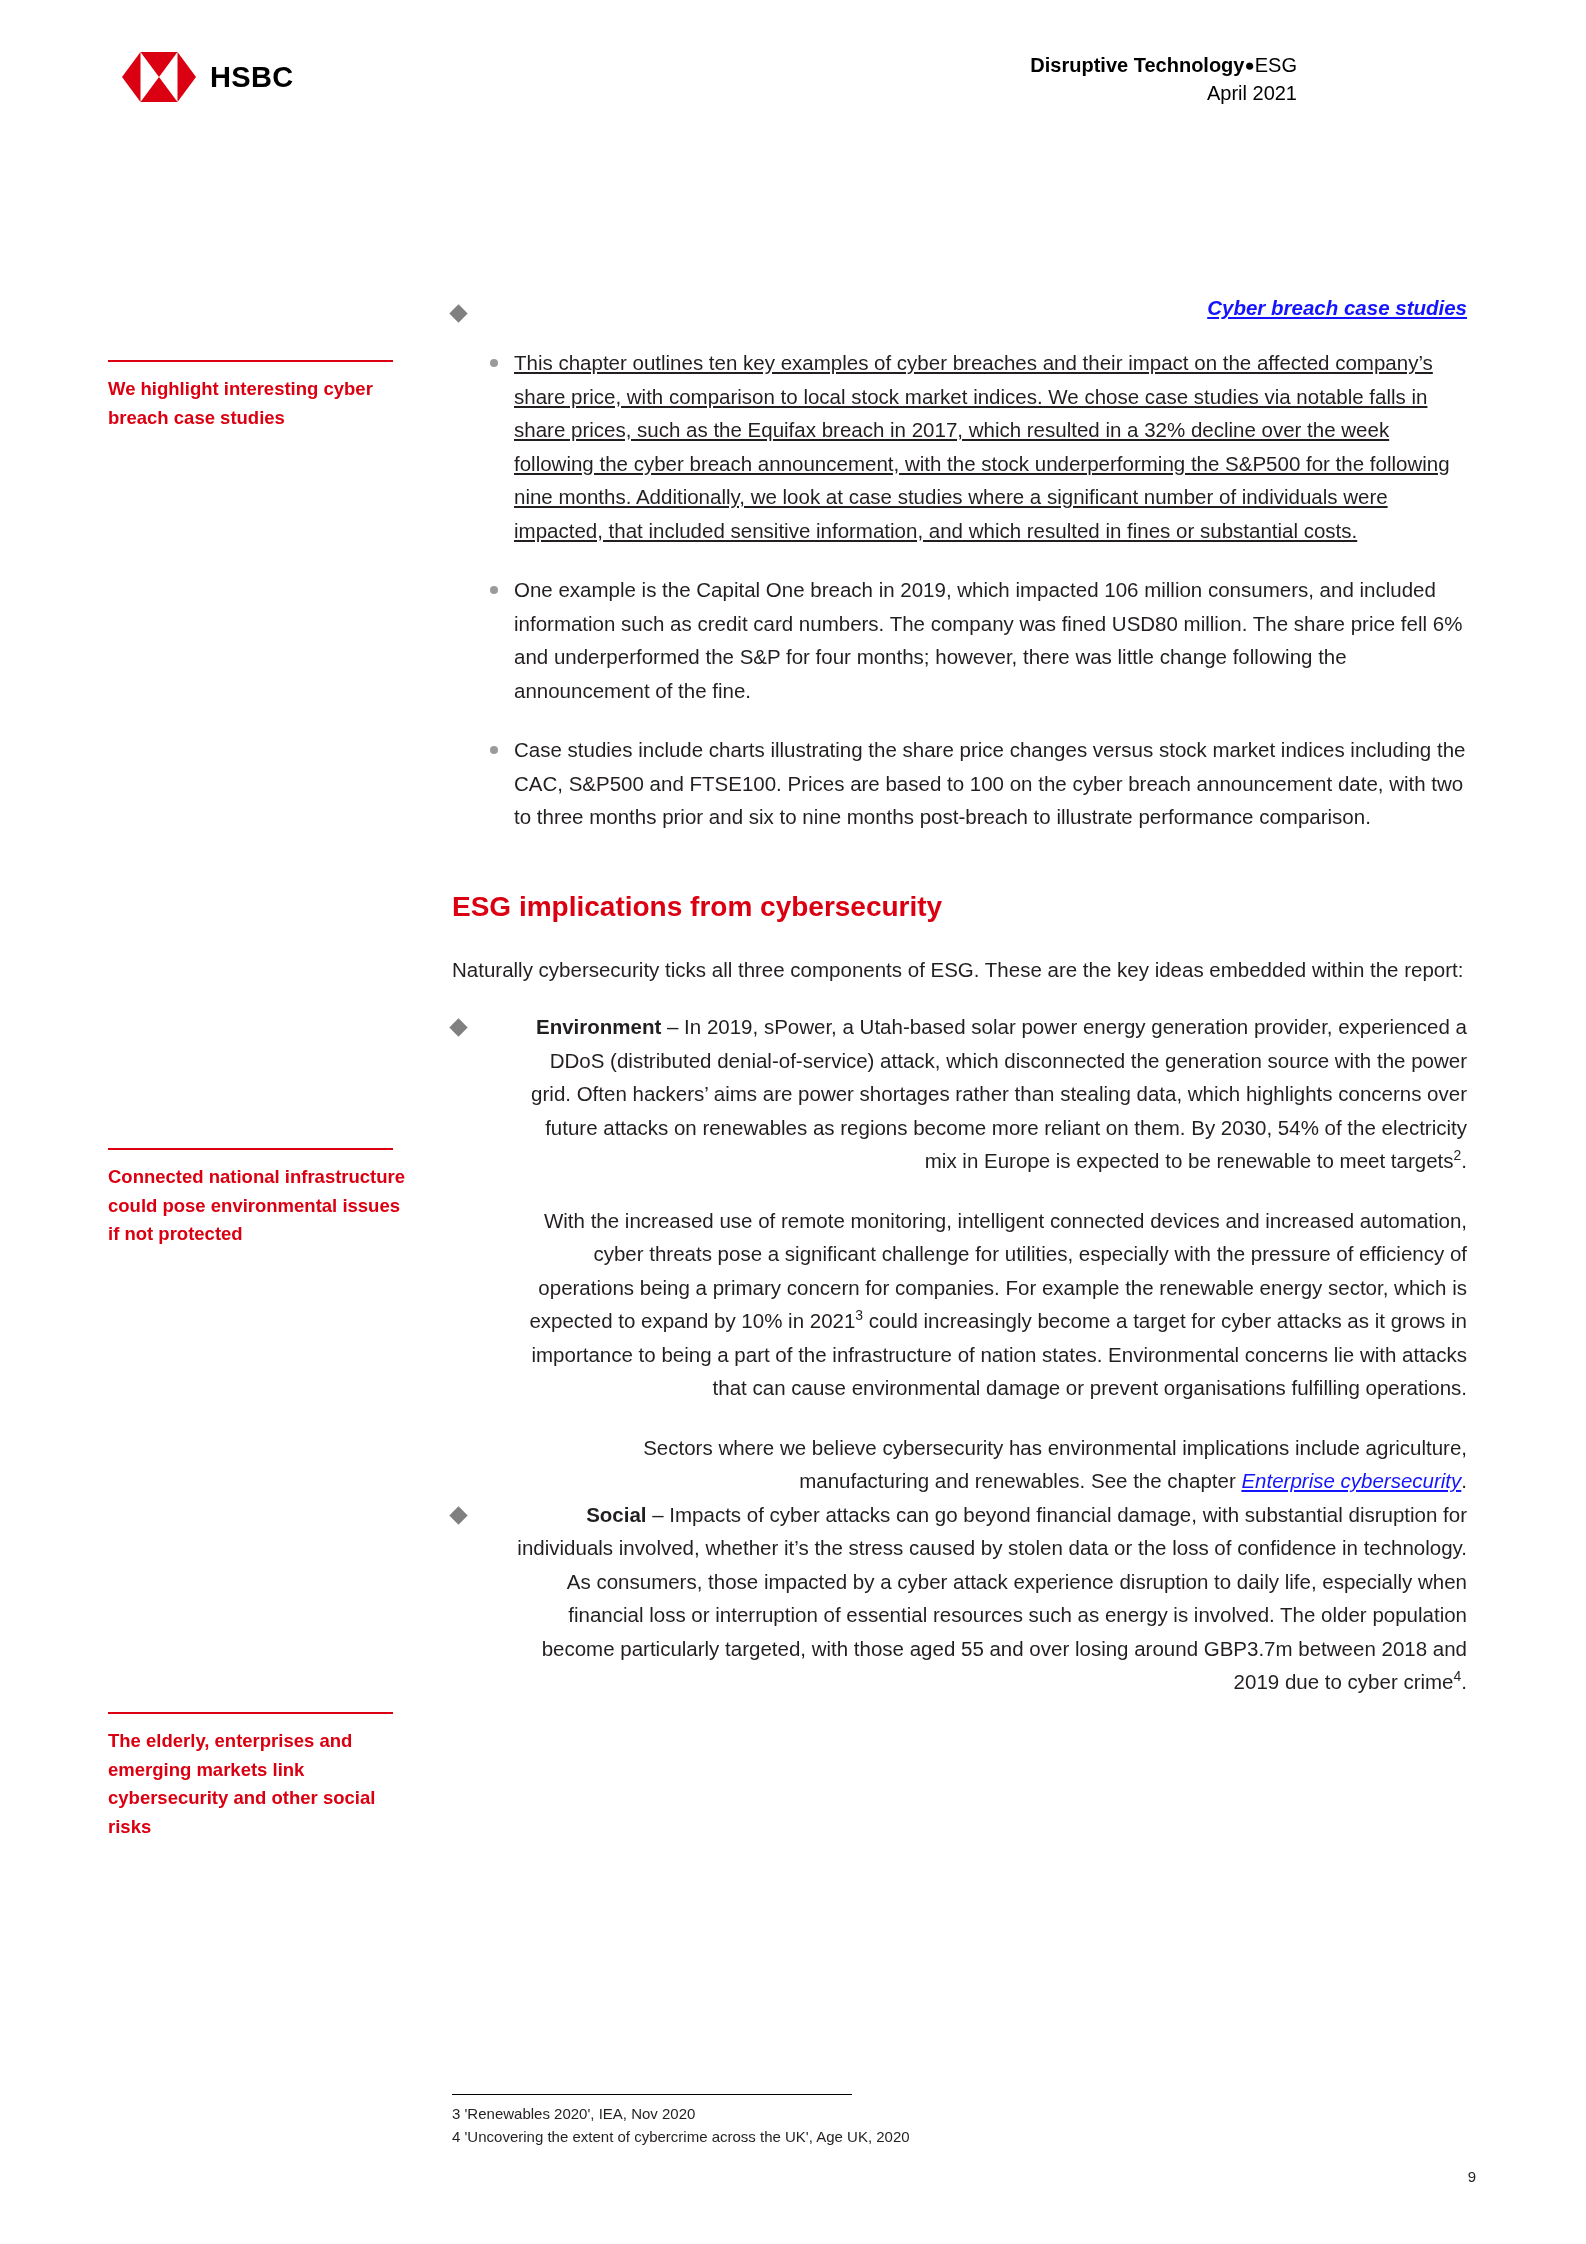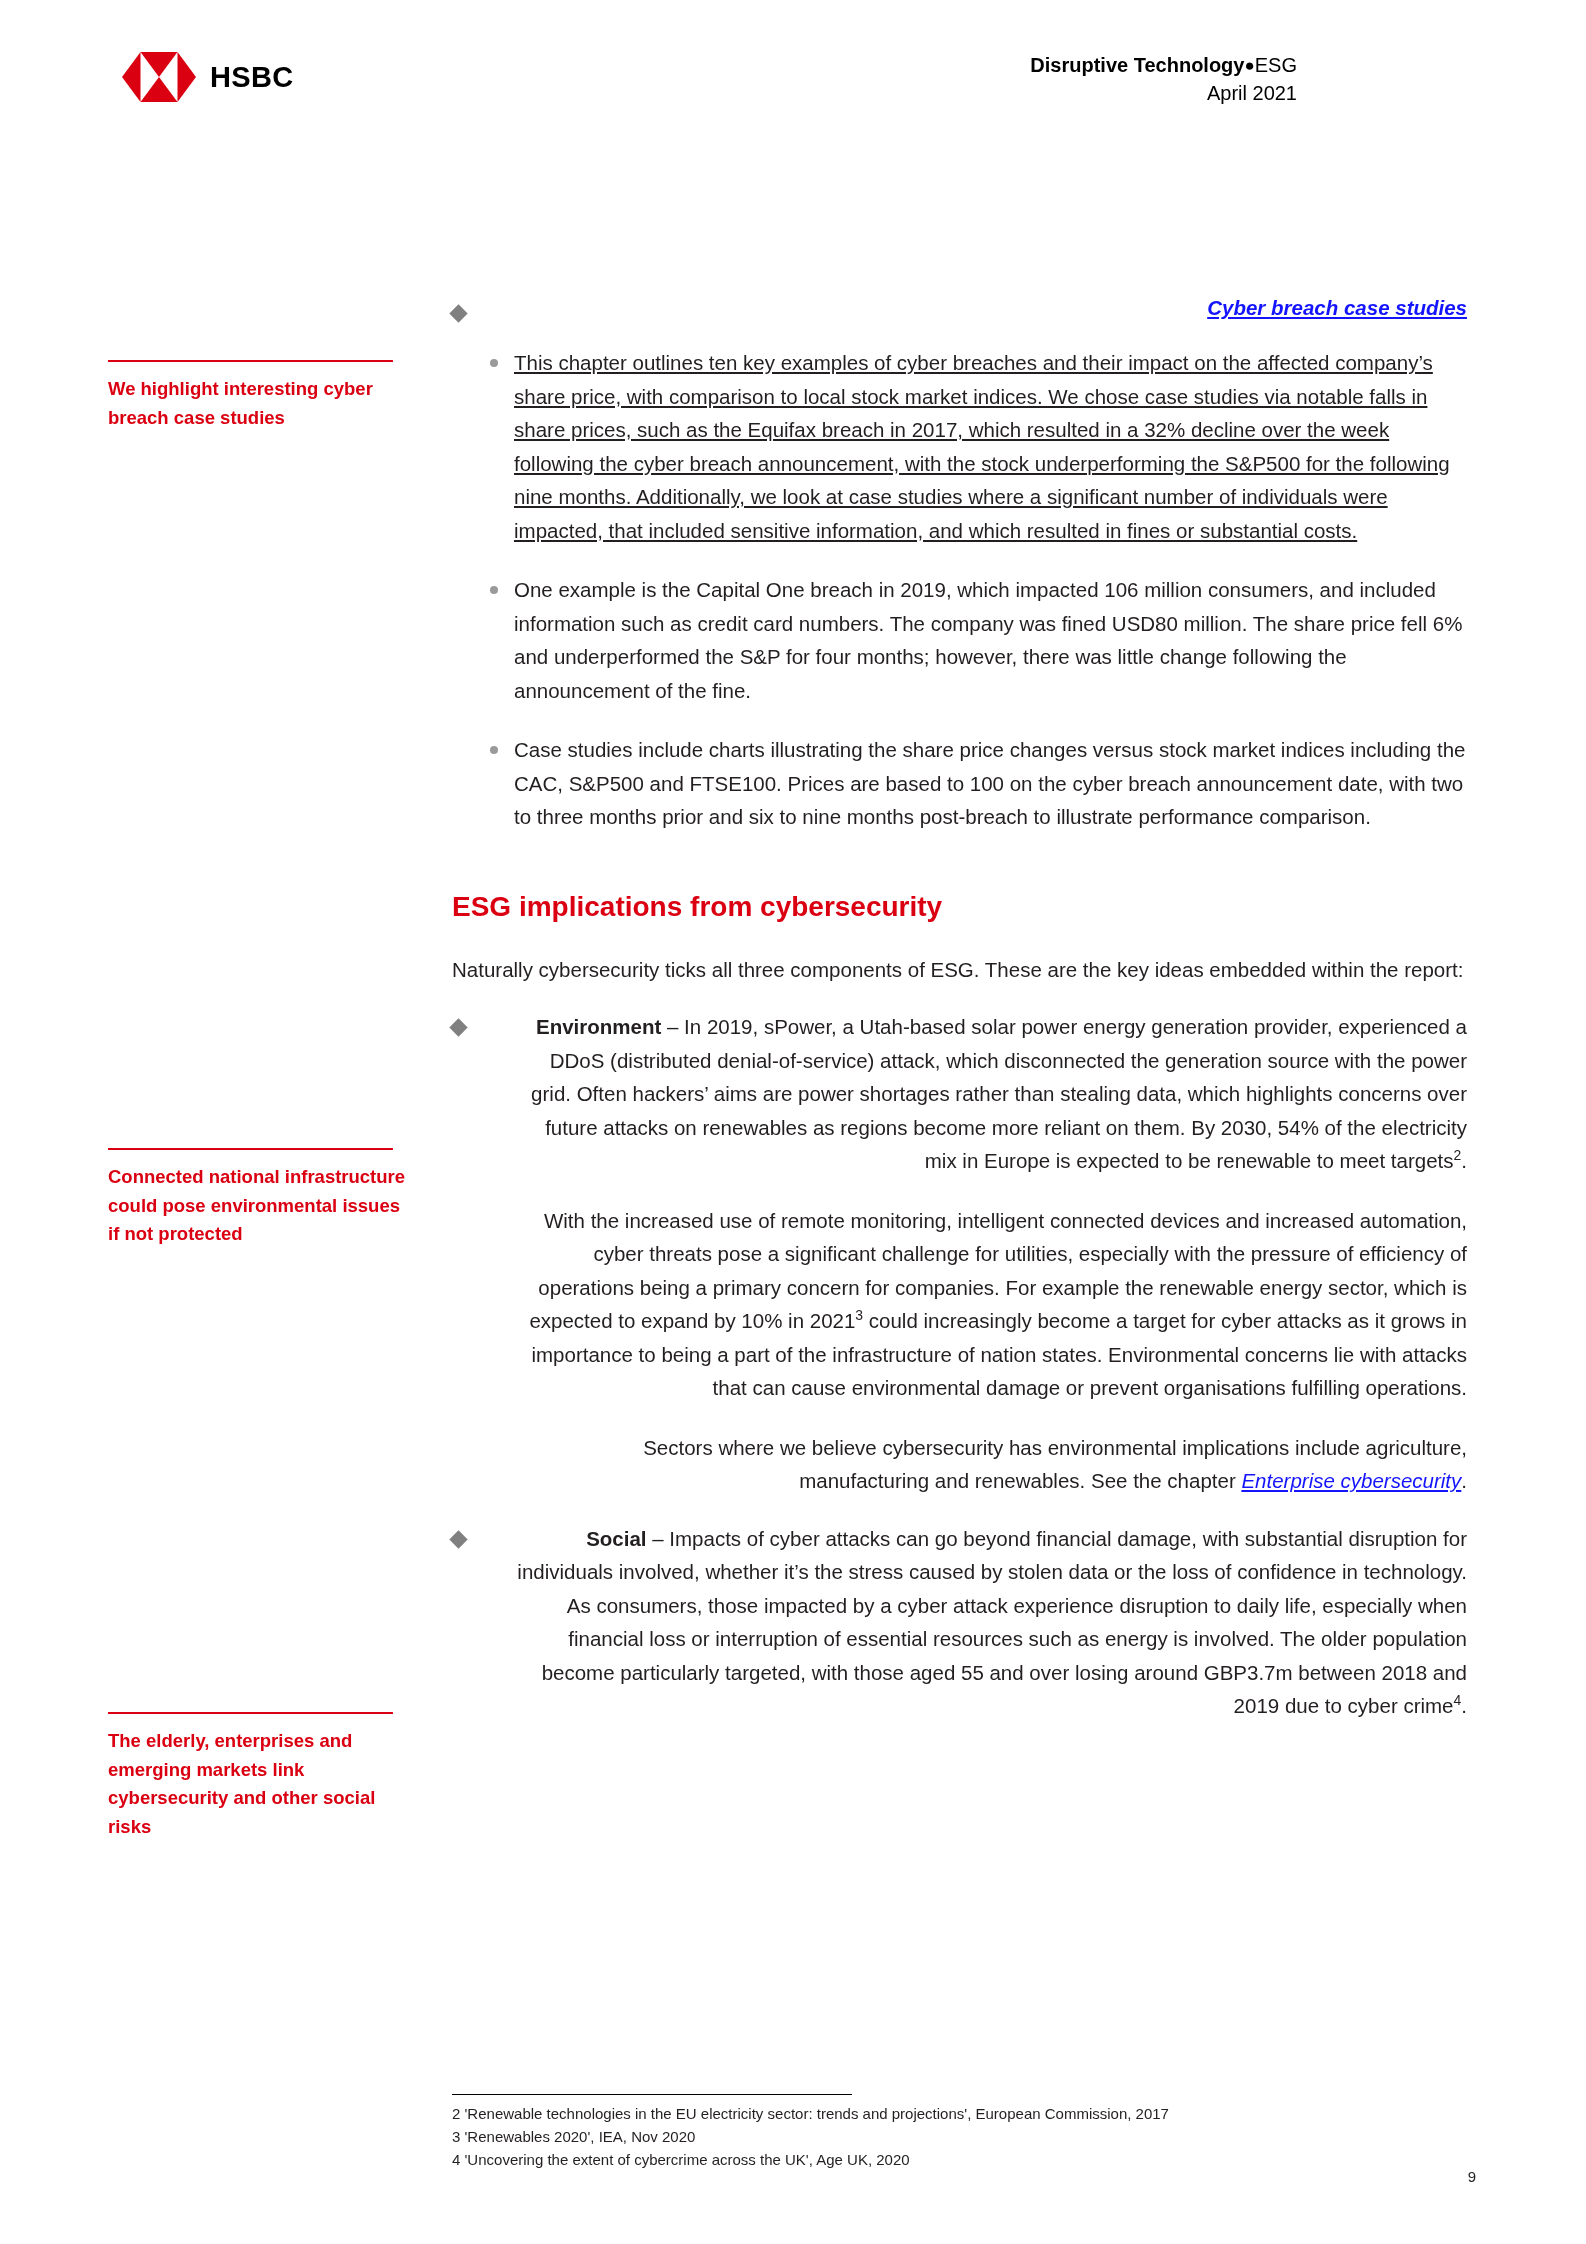--- a/index.html
+++ b/index.html
@@ -261,29 +261,28 @@
     </div>
 
     <div class="lvl1 para" style="margin-top:26px;">
       <span>With the increased use of remote monitoring, intelligent connected devices and increased automation, cyber threats pose a significant challenge for utilities, especially with the pressure of efficiency of operations being a primary concern for companies. For example the renewable energy sector, which is expected to expand by 10% in 2021</span><sup>3</sup><span> could increasingly become a target for cyber attacks as it grows in importance to being a part of the infrastructure of nation states. Environmental concerns lie with attacks that can cause environmental damage or prevent organisations fulfilling operations.</span>
     </div>
 
     <div class="lvl1 para" style="margin-top:26px;">
       <span>Sectors where we believe cybersecurity has environmental implications include agriculture, manufacturing and renewables. See the chapter </span><a class="inline-link" href="#">Enterprise cybersecurity</a><span>.</span>
     </div>
 
-    <div class="lvl1 para" style="margin-top:24px;">
+    <div class="lvl1 para" style="">
       <span class="dia"></span>
       <b>Social</b><span> – </span><span>Impacts of cyber attacks can go beyond financial damage, with substantial disruption for individuals involved, whether it’s the stress caused by stolen data or the loss of confidence in technology. As consumers, those impacted by a cyber attack experience disruption to daily life, especially when financial loss or interruption of essential resources such as energy is involved. The older population become particularly targeted, with those aged 55 and over losing around GBP3.7m between 2018 and 2019 due to cyber crime</span><sup>4</sup><span>.</span>
     </div>
 
   </div>
 
   <div class="footnotes">
     <div class="footnote-rule"></div>
-    <div class="footnote-line">2 'Renewable technologies in the EU electricity sector: trends and projections', European Commission, 2017</div>
     <div class="footnote-line">3 'Renewables 2020', IEA, Nov 2020</div>
     <div class="footnote-line">4 'Uncovering the extent of cybercrime across the UK', Age UK, 2020</div>
   </div>
 
   <div class="page-number">9</div>
 
 </div>
 
 </body></html>

